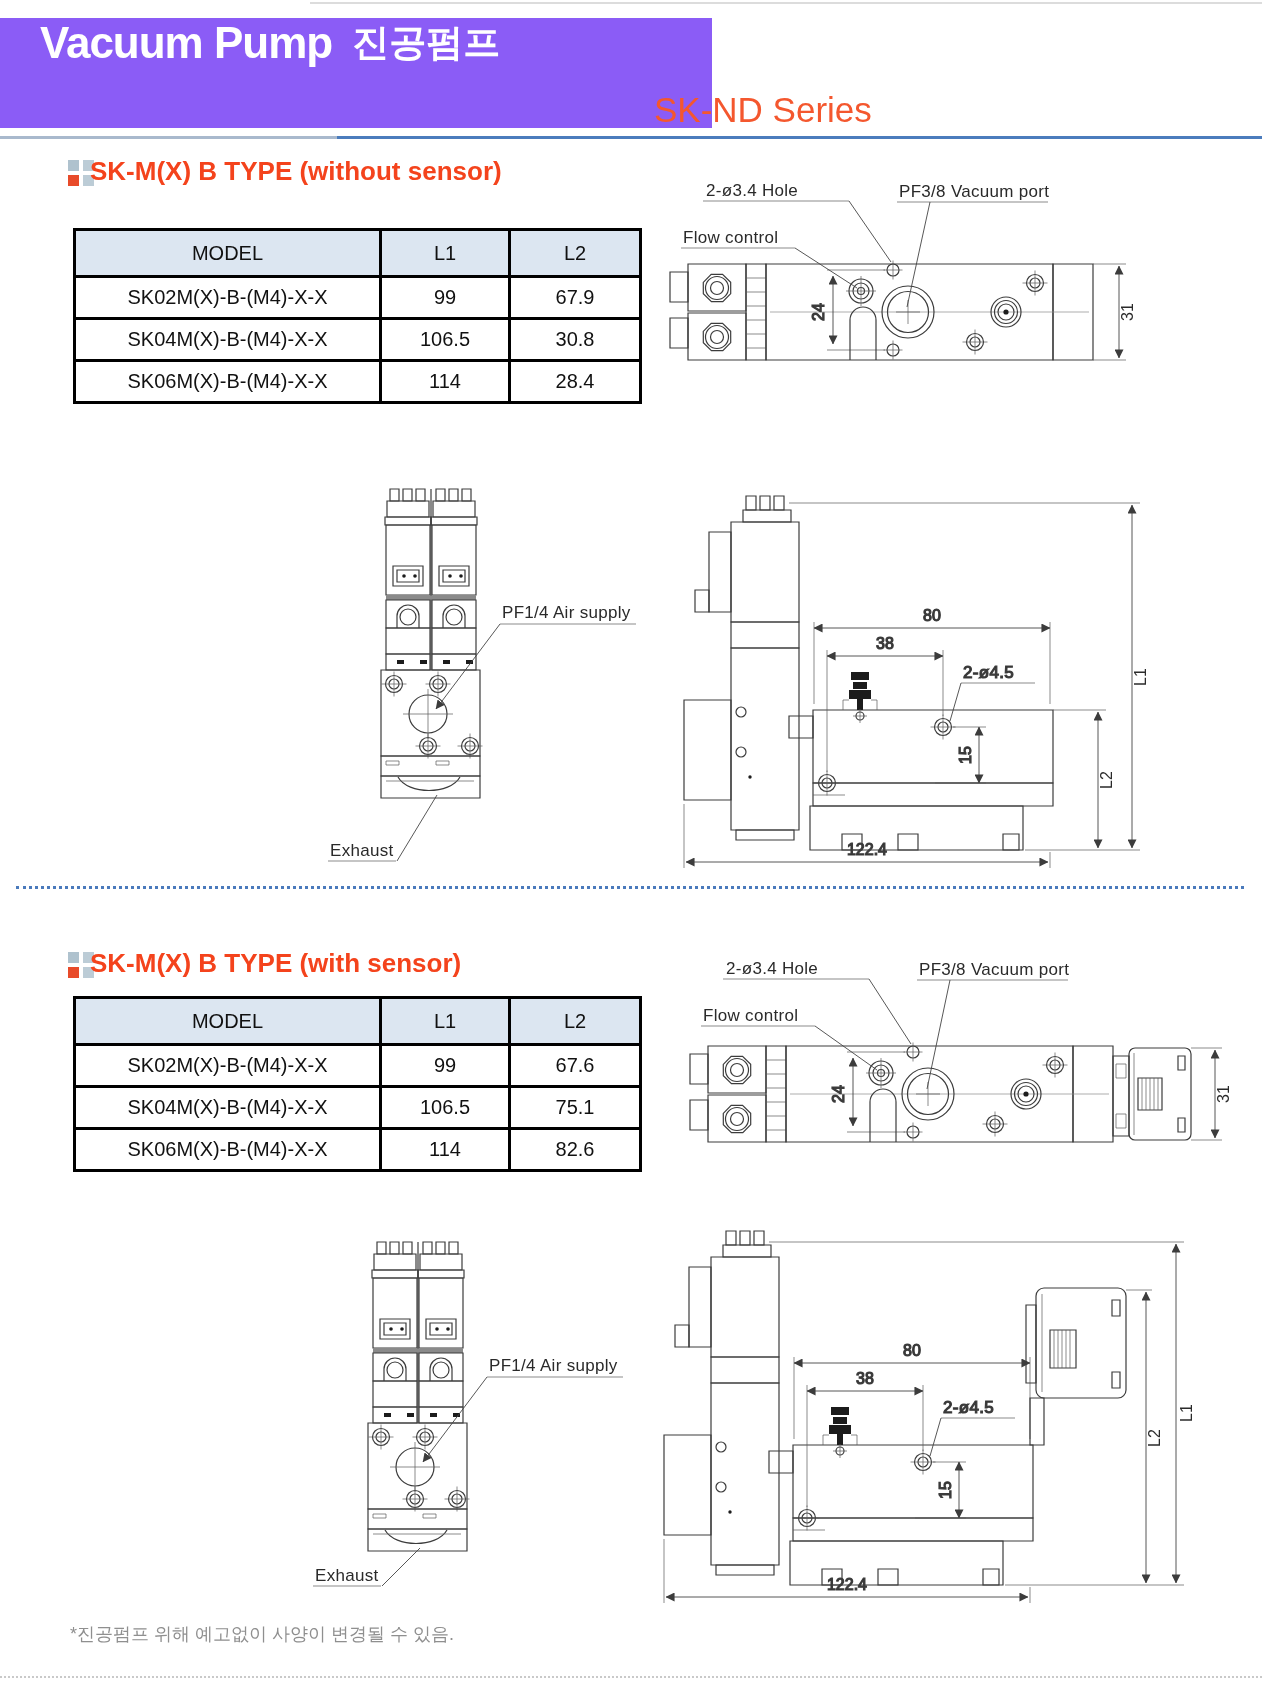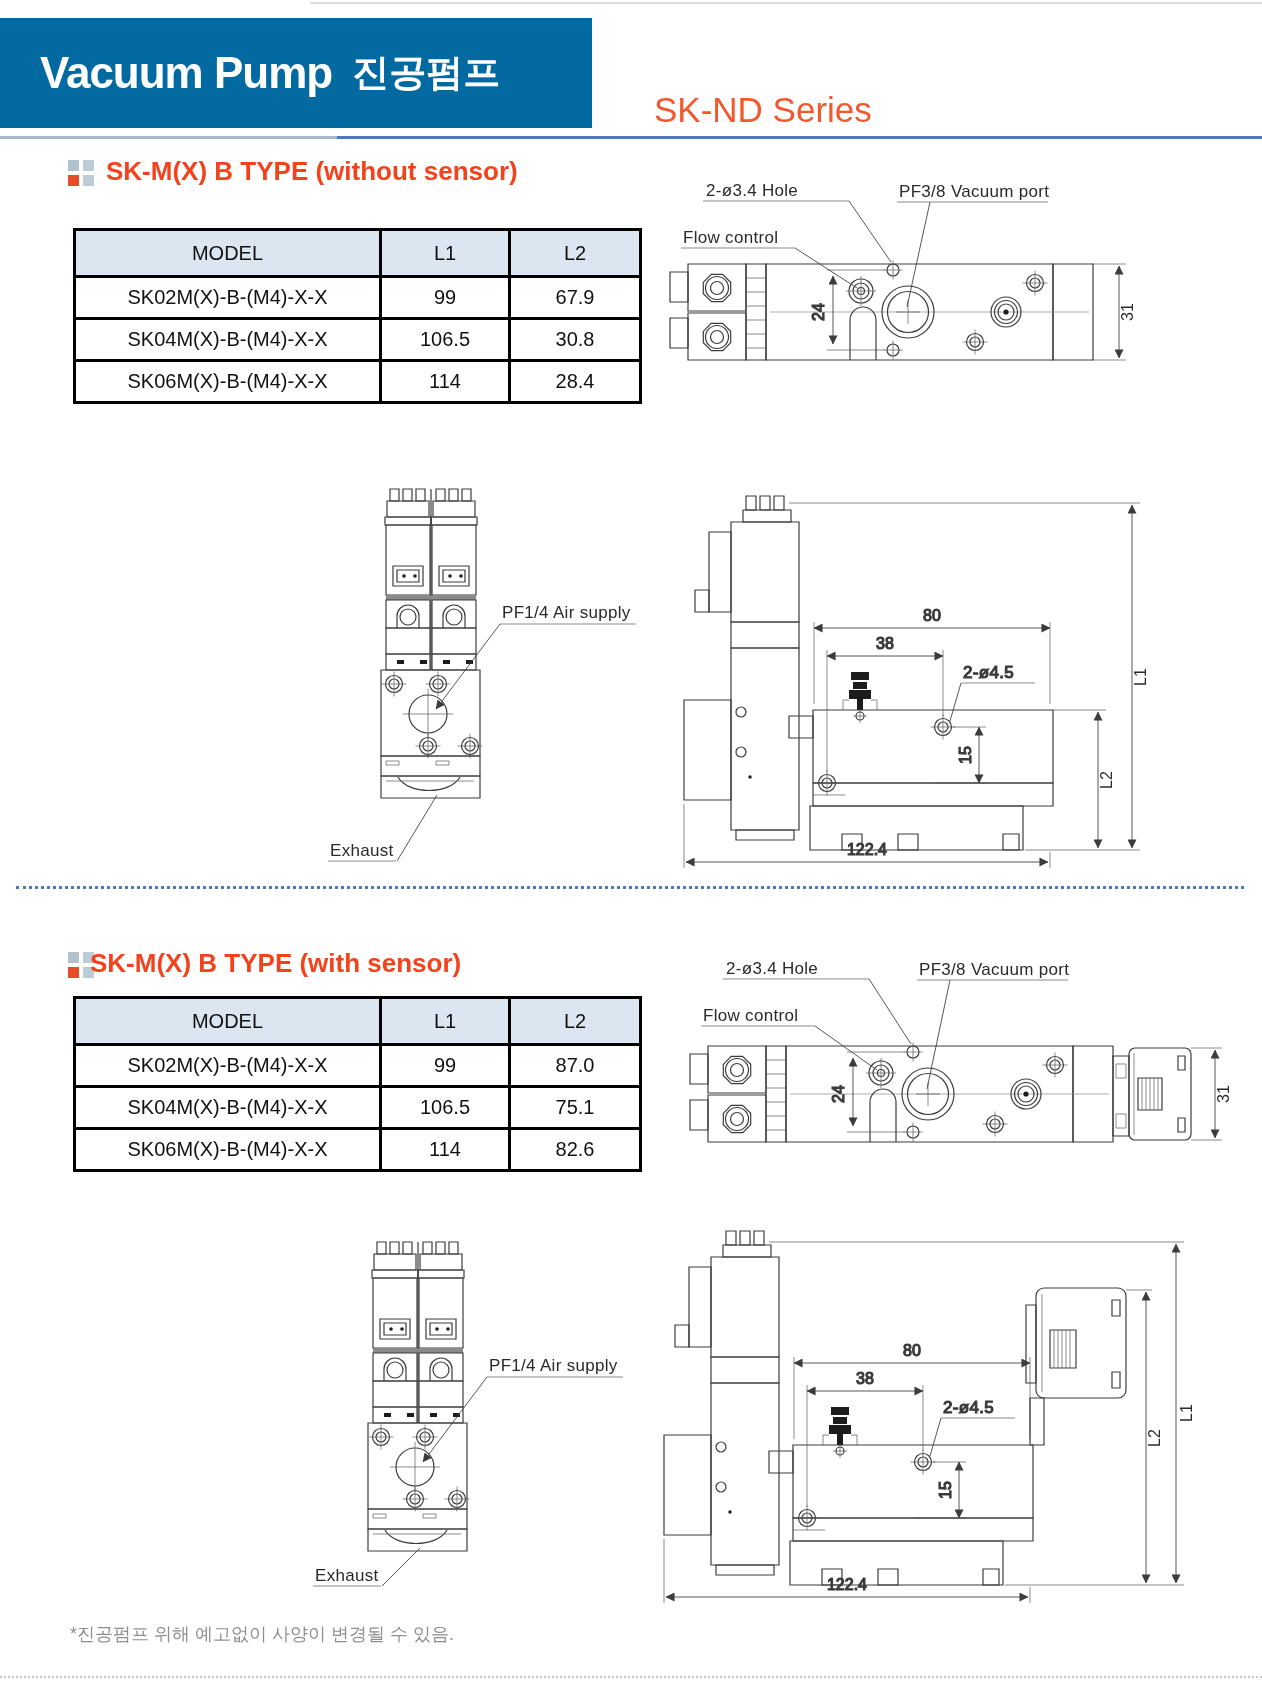--- a/index.html
+++ b/index.html
@@ -1,20 +1,20 @@
 <!DOCTYPE html>
 <html><head>
 <meta charset="utf-8">
 <style>
   html,body{margin:0;padding:0;background:#ffffff;}
   .page{position:relative;width:1262px;height:1682px;background:#fff;overflow:hidden;
         font-family:"Liberation Sans",sans-serif;}
   .topline{position:absolute;left:310px;top:2px;width:952px;height:2px;background:#dcdcdc;}
-  .banner{position:absolute;left:0;top:18px;width:592px;height:110px;background:#0369a1;
-          display:flex;align-items:center;}
+  .banner{position:absolute;left:0;top:18px;width:712px;height:110px;background:#8b5cf6;
+          display:flex;}
   .banner .en{color:#fff;font-weight:bold;font-size:44px;margin-left:40px;letter-spacing:-1px;}
   .banner .ko{color:#fff;font-weight:bold;font-size:37px;margin-left:20px;}
   .series{position:absolute;left:654px;top:90px;color:#F4572E;font-size:35px;letter-spacing:0px;}
   .rule{position:absolute;top:136px;left:0;width:1262px;height:3px;}
   .rule .l{position:absolute;left:0;top:0;width:337px;height:3px;background:#A9B9CD;}
   .rule .r{position:absolute;left:337px;top:0;width:925px;height:3px;background:#4B7CBD;}
   .sq{position:absolute;width:26px;height:26px;}
   .sq i{position:absolute;width:11px;height:11px;background:#BCCCD6;}
   .sq i.tl{left:0;top:0;background:#AFC2CE;}
   .sq i.tr{right:0;top:0;}
@@ -57,21 +57,21 @@
       <div class="l"></div>
       <div class="r"></div>
     </div>
 
   <div class="sq" style="left:68px;top:160px;">
     <i class="tl"></i>
       <i class="tr"></i>
       <i class="bl"></i>
       <i class="br"></i>
   </div>
-  <div class="sec-title" style="left:106px;top:156px;">SK-M(X) B TYPE (without sensor)</div>
+  <div class="sec-title" style="left:90px;top:156px;">SK-M(X) B TYPE (without sensor)</div>
 
   <table class="spec" style="left:73px;top:228px;width:566px;">
     <colgroup>
         <col style="width:306px">
         <col style="width:129px">
         <col style="width:131px">
       </colgroup>
     <tbody>
         <tr>
       <th>MODEL</th>
@@ -319,21 +319,21 @@
       </colgroup>
     <tbody>
         <tr>
       <th>MODEL</th>
       <th>L1</th>
       <th>L2</th>
     </tr>
     <tr>
       <td>SK02M(X)-B-(M4)-X-X</td>
       <td>99</td>
-      <td>87.0</td>
+      <td>67.6</td>
     </tr>
     <tr>
       <td>SK04M(X)-B-(M4)-X-X</td>
       <td>106.5</td>
       <td>75.1</td>
     </tr>
     <tr>
       <td>SK06M(X)-B-(M4)-X-X</td>
       <td>114</td>
       <td>82.6</td>

